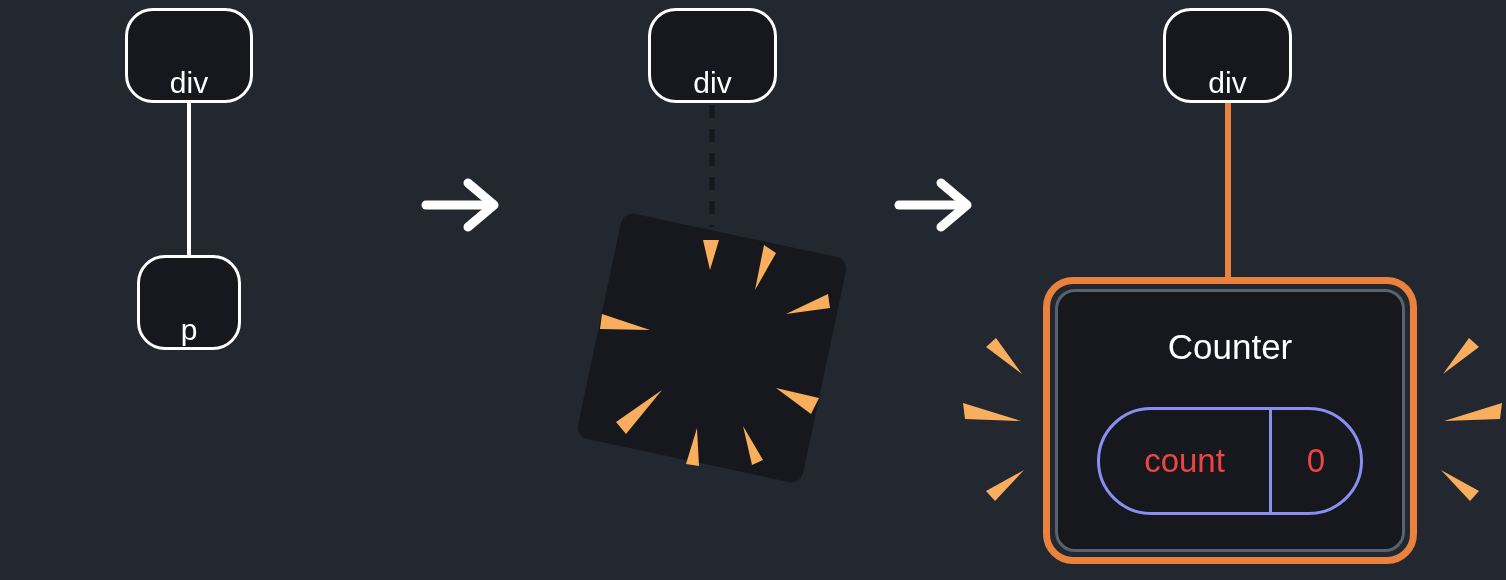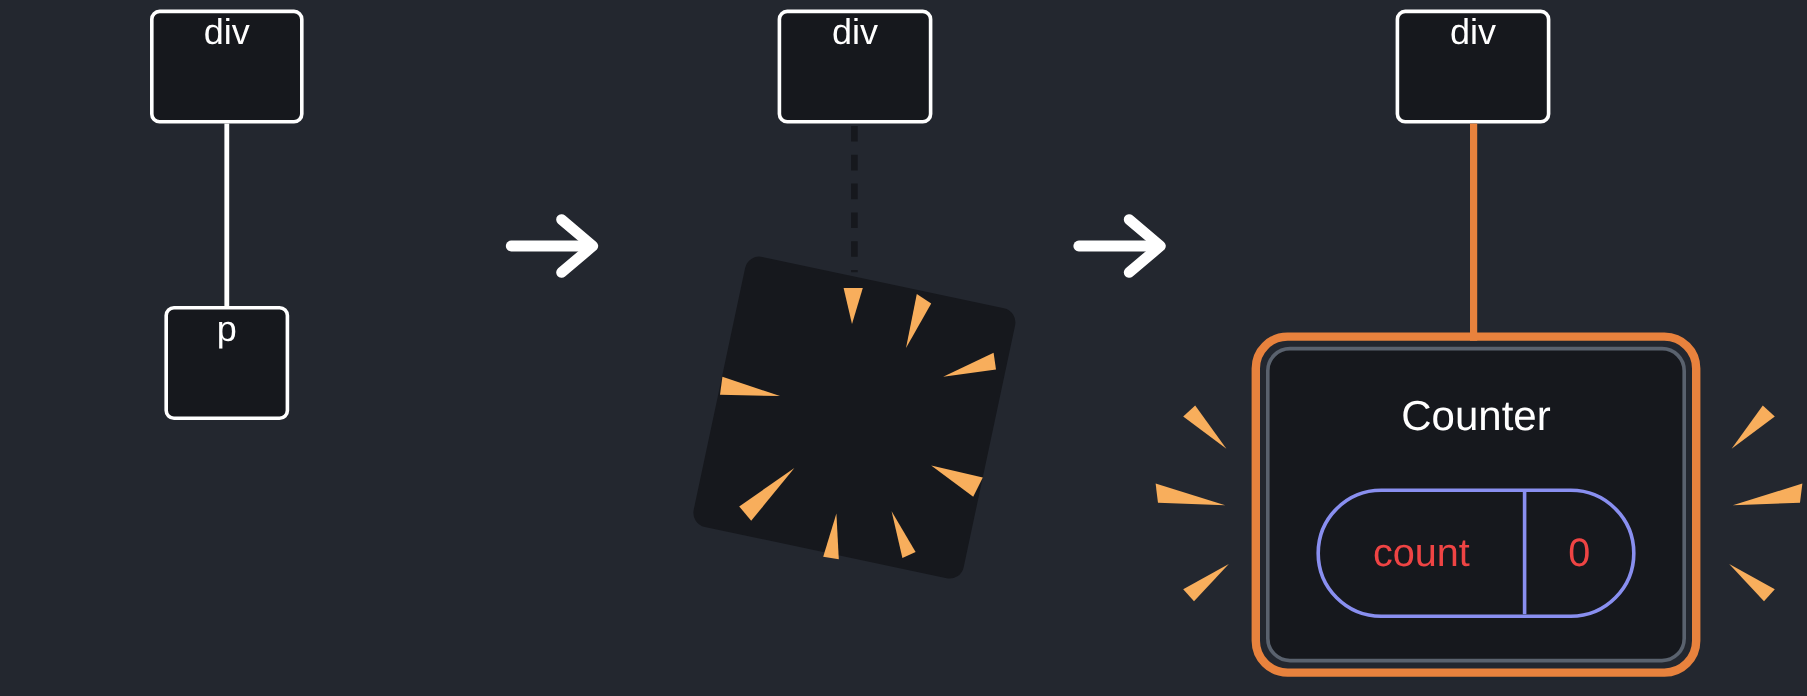--- a/index.html
+++ b/index.html
@@ -8,23 +8,23 @@
     width: 1506px;
     height: 580px;
     background: #23272F;
     overflow: hidden;
     font-family: "Liberation Sans", sans-serif;
   }
   .node {
     position: absolute;
     background: #16181D;
     border: 3px solid #FFFFFF;
-    border-radius: 8px;
+    border-radius: 28px;
     display: flex;
-    align-items: flex-start;
+    align-items: flex-end;
     justify-content: center;
     color: #FFFFFF;
     font-size: 30px;
     font-weight: 500;
     box-sizing: border-box;
   }
   .edge { position: absolute; }
   .edge-white { background: #FFFFFF; }
   .edge-orange { background: #E8823D; }
   .arrow { position: absolute; }

